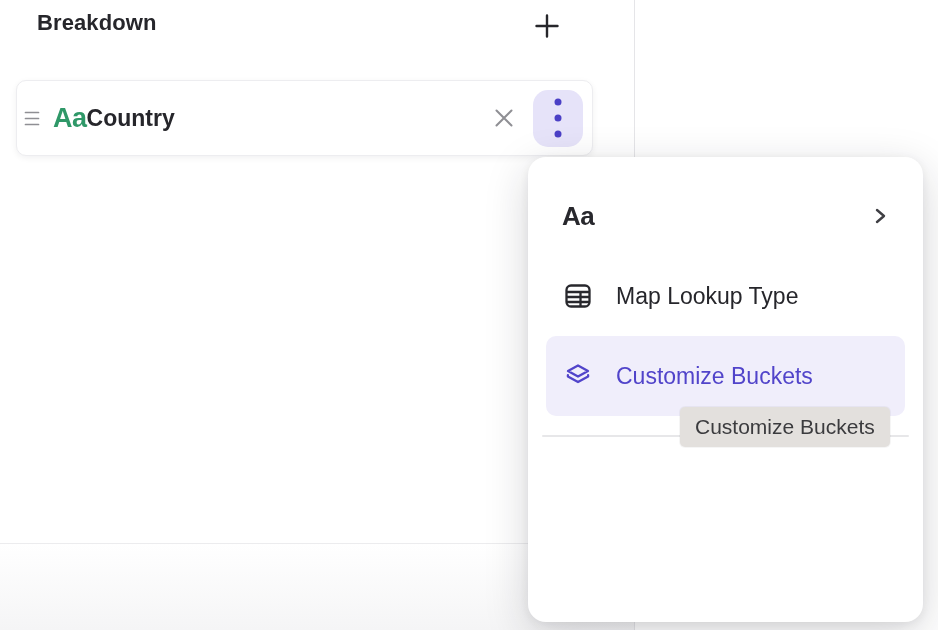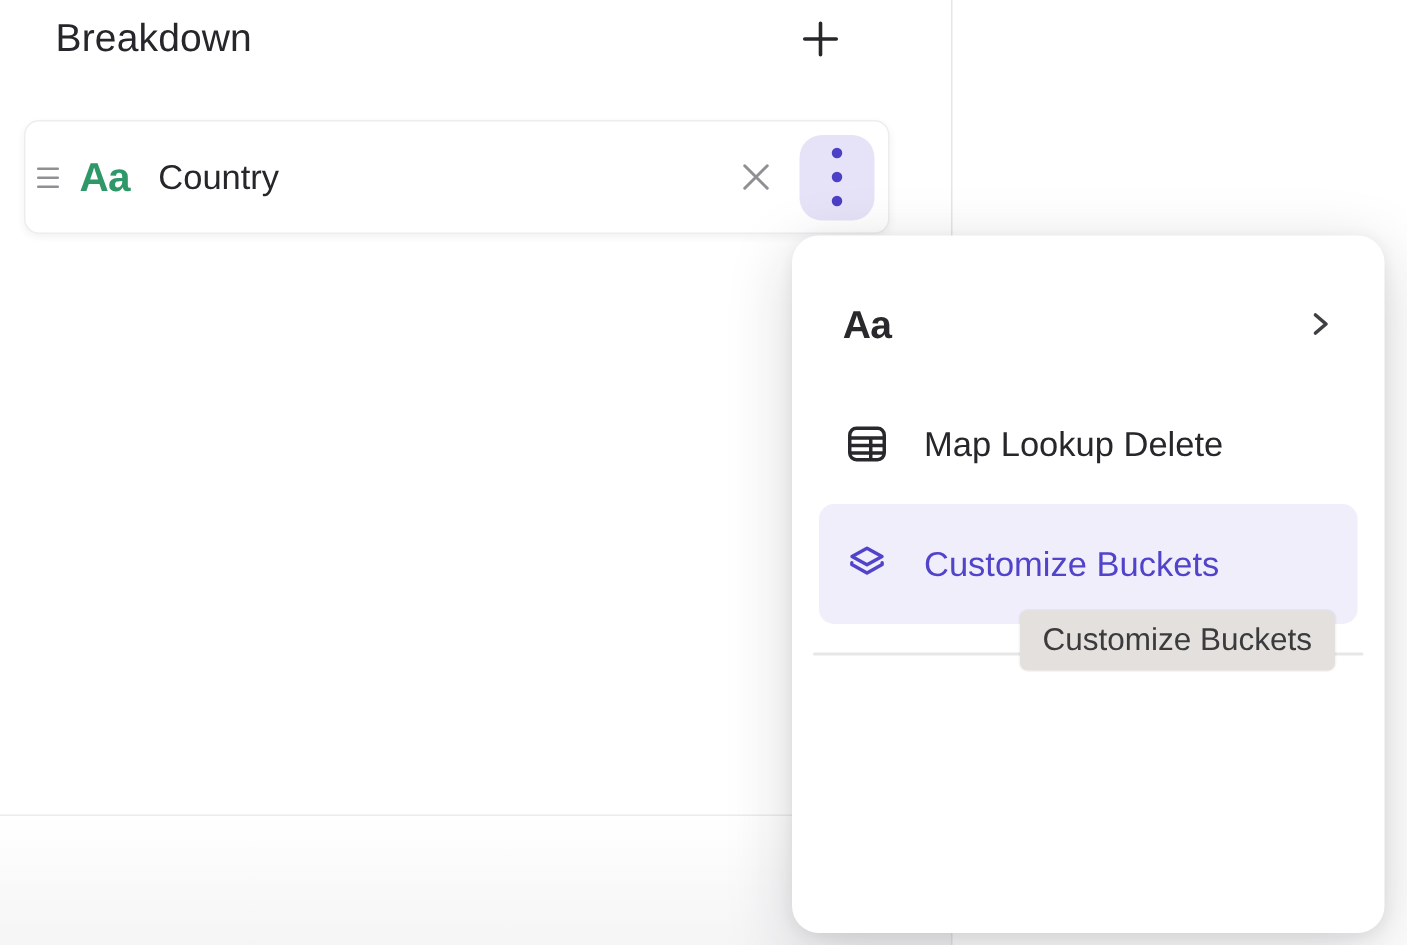--- a/index.html
+++ b/index.html
@@ -5,36 +5,36 @@
   html,body{margin:0;padding:0;}
   body{
     width:938px;height:630px;position:relative;overflow:hidden;
     background:#ffffff;
     font-family:"Liberation Sans", sans-serif;
     color:#26262b;
   }
   
   .left-panel{position:absolute;left:0;top:0;width:634px;height:630px;background:#fff;}
   .panel-header{position:absolute;left:0;top:0;width:634px;height:52px;}
-  .panel-title{position:absolute;left:37px;top:10px;font-size:26px;font-weight:400;letter-spacing:0.1px;}
+  .panel-title{position:absolute;left:37px;top:10px;font-size:22px;font-weight:700;letter-spacing:0.1px;}
   .add-btn{position:absolute;left:528px;top:7px;width:38px;height:38px;border:none;background:transparent;
     display:flex;align-items:center;justify-content:center;cursor:pointer;padding:0;}
   .divider-v{position:absolute;left:634px;top:0;width:1px;height:630px;background:#e5e5e8;}
   .bottom-line{position:absolute;left:0;top:543px;width:634px;height:1px;background:#ececee;}
   .bottom-fade{position:absolute;left:0;top:544px;width:634px;height:86px;
     background:linear-gradient(#ffffff,#f5f5f6);}
 
   
   .card{position:absolute;left:16px;top:80px;width:577px;height:76px;box-sizing:border-box;
     background:#fff;border:1px solid #ededf0;border-radius:10px;
     box-shadow:0 2px 6px rgba(25,25,35,0.06);
     display:flex;align-items:center;z-index:2;}
   .drag-handle{margin-left:7px;display:flex;cursor:grab;}
   .card-type{margin-left:13px;font-size:27px;font-weight:600;color:#2f9868;letter-spacing:-0.5px;line-height:1;}
-  .card-label{margin-left:19px;font-size:23px;font-weight:400;color:#26262b;}
+  .card-label{font-size:23px;font-weight:700;color:#26262b;}
   .card-close{margin-left:auto;border:none;background:transparent;padding:4px;display:flex;cursor:pointer;}
   .kebab-btn{width:50px;height:57px;margin:0 9px 0 12px;border:none;cursor:pointer;
     background:#e6e3f9;border-radius:15px;display:flex;align-items:center;justify-content:center;padding:0;}
 
   
   .menu{position:absolute;left:528px;top:157px;width:395px;height:465px;box-sizing:border-box;
     background:#fff;border-radius:18px;padding-top:19px;z-index:3;
     box-shadow:0 12px 44px rgba(25,25,40,0.18),0 2px 10px rgba(25,25,40,0.07);}
   .menu-item{height:80px;display:flex;align-items:center;padding:0 20px 0 32px;
     font-size:23px;font-weight:500;color:#26262b;cursor:pointer;}
@@ -110,21 +110,21 @@
     </span>
   </div>
 
   <div class="menu-item">
     <span class="mi-icon">
       <svg width="30" height="30" viewBox="0 0 30 30" fill="none" stroke="#28282d" stroke-width="2.3" stroke-linejoin="round">
         <rect x="3.5" y="4.5" width="23" height="21" rx="4.5"></rect>
         <path d="M3.5 11h23M17.5 11v14.5M3.5 16h23M3.5 21h23"></path>
       </svg>
     </span>
-    <span>Map Lookup Delete</span>
+    <span>Map Lookup Type</span>
   </div>
 
   <div class="menu-item active">
     <span class="mi-icon">
       <svg width="30" height="30" viewBox="0 0 30 30" fill="none" stroke="#5144ca" stroke-width="2.3" stroke-linejoin="round" stroke-linecap="round">
         <path d="M15 4.5L25 10 15 15.5 5 10z"></path>
         <path d="M4.9 14.2v1.2L15 21l10.1-5.6v-1.2"></path>
       </svg>
     </span>
     <span>Customize Buckets</span>

